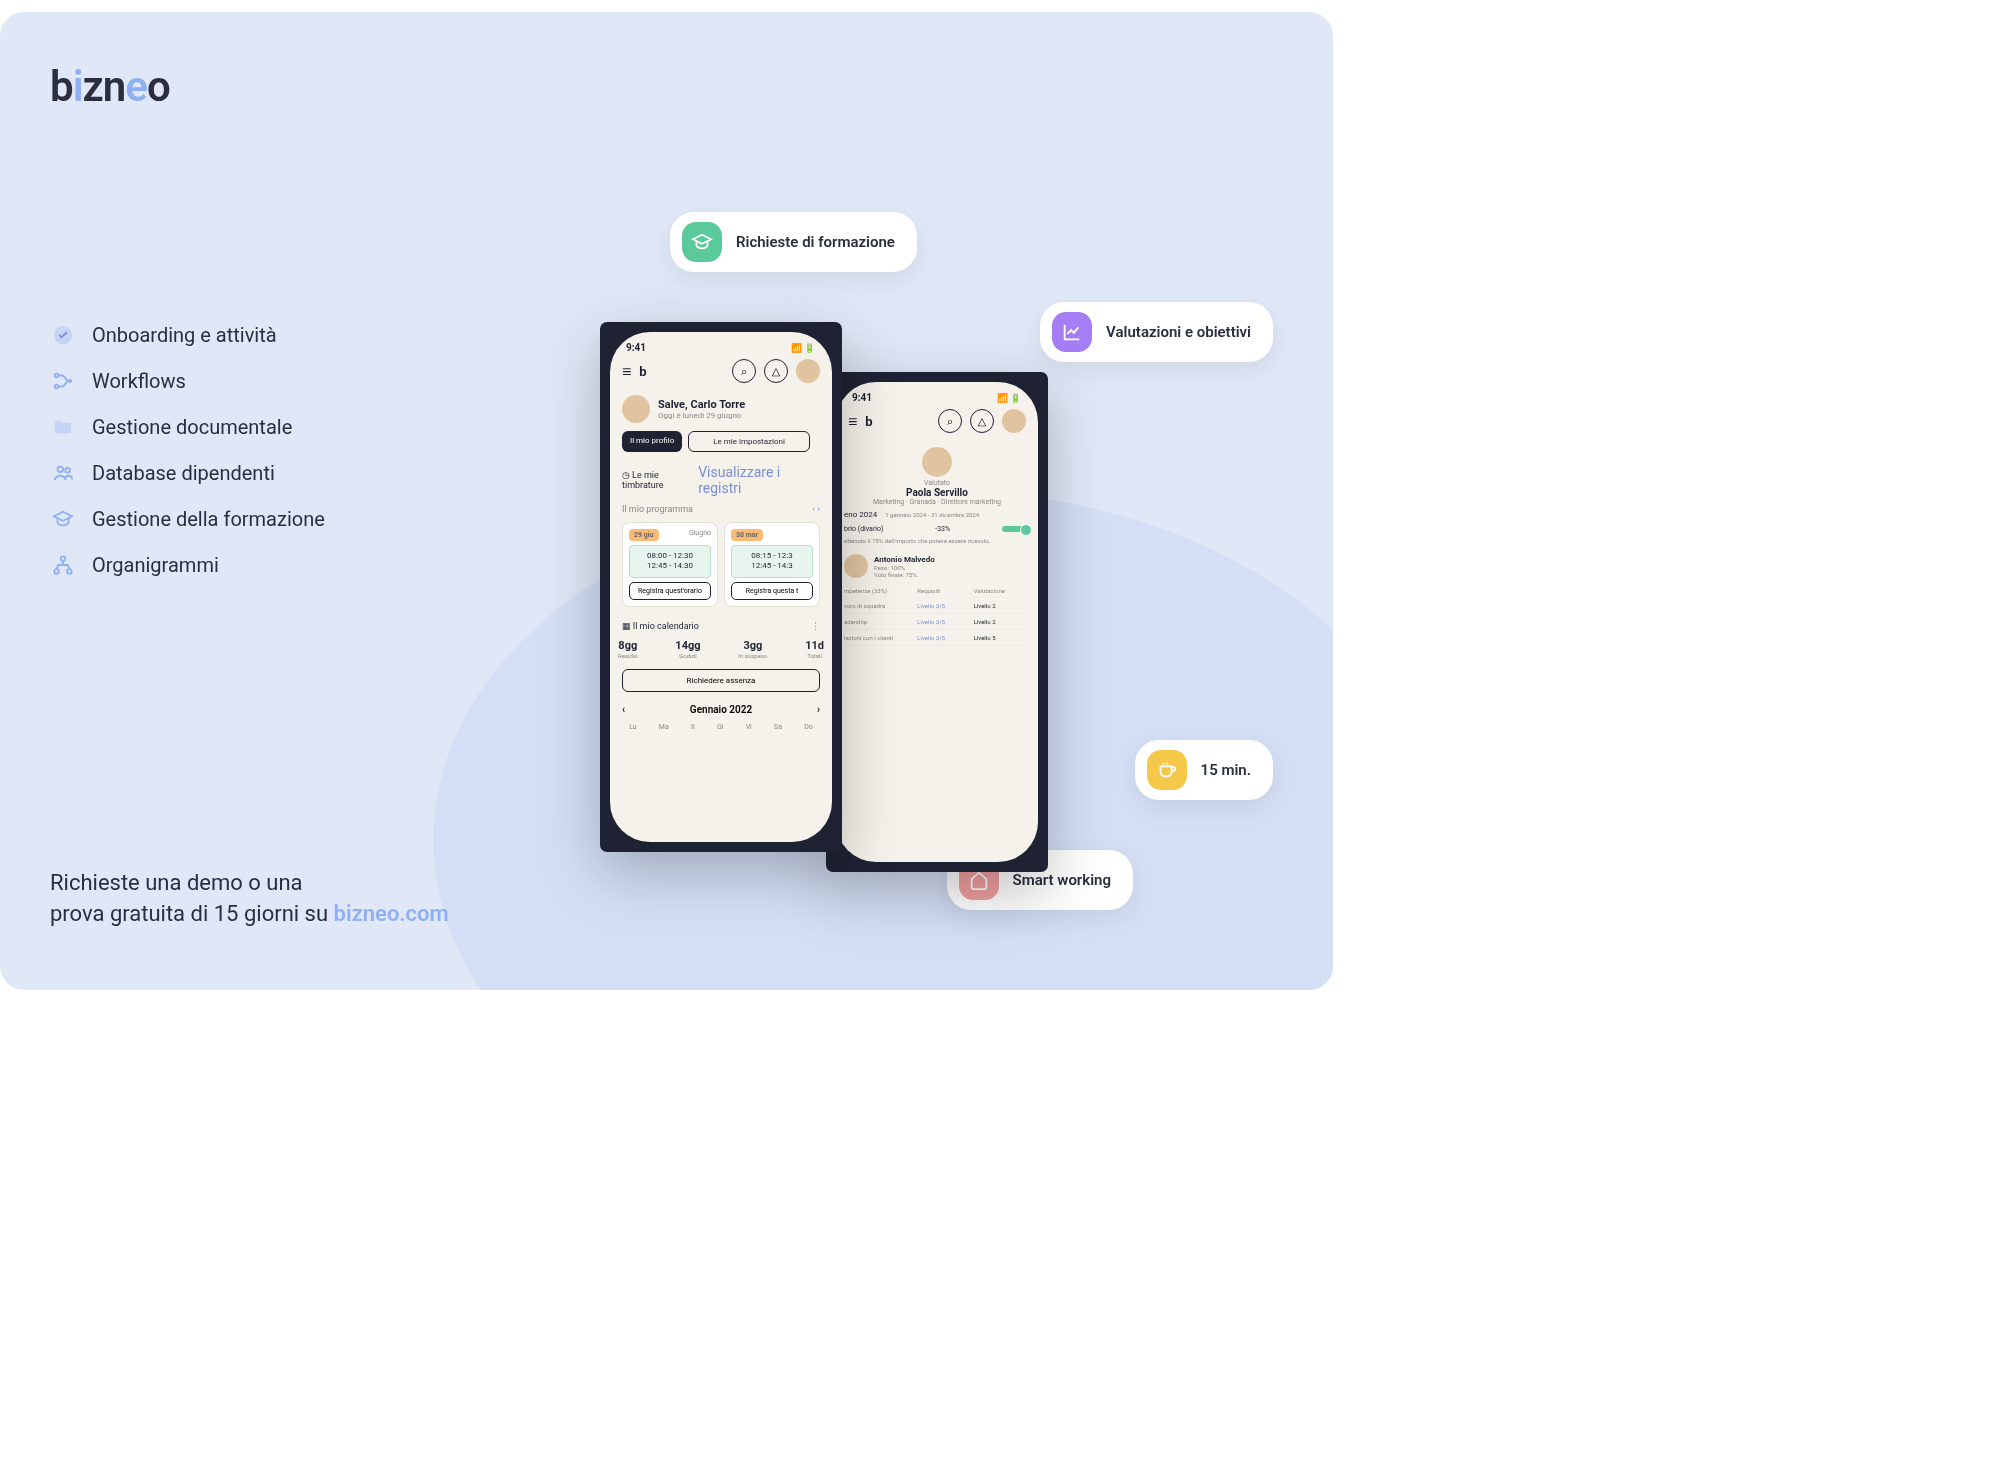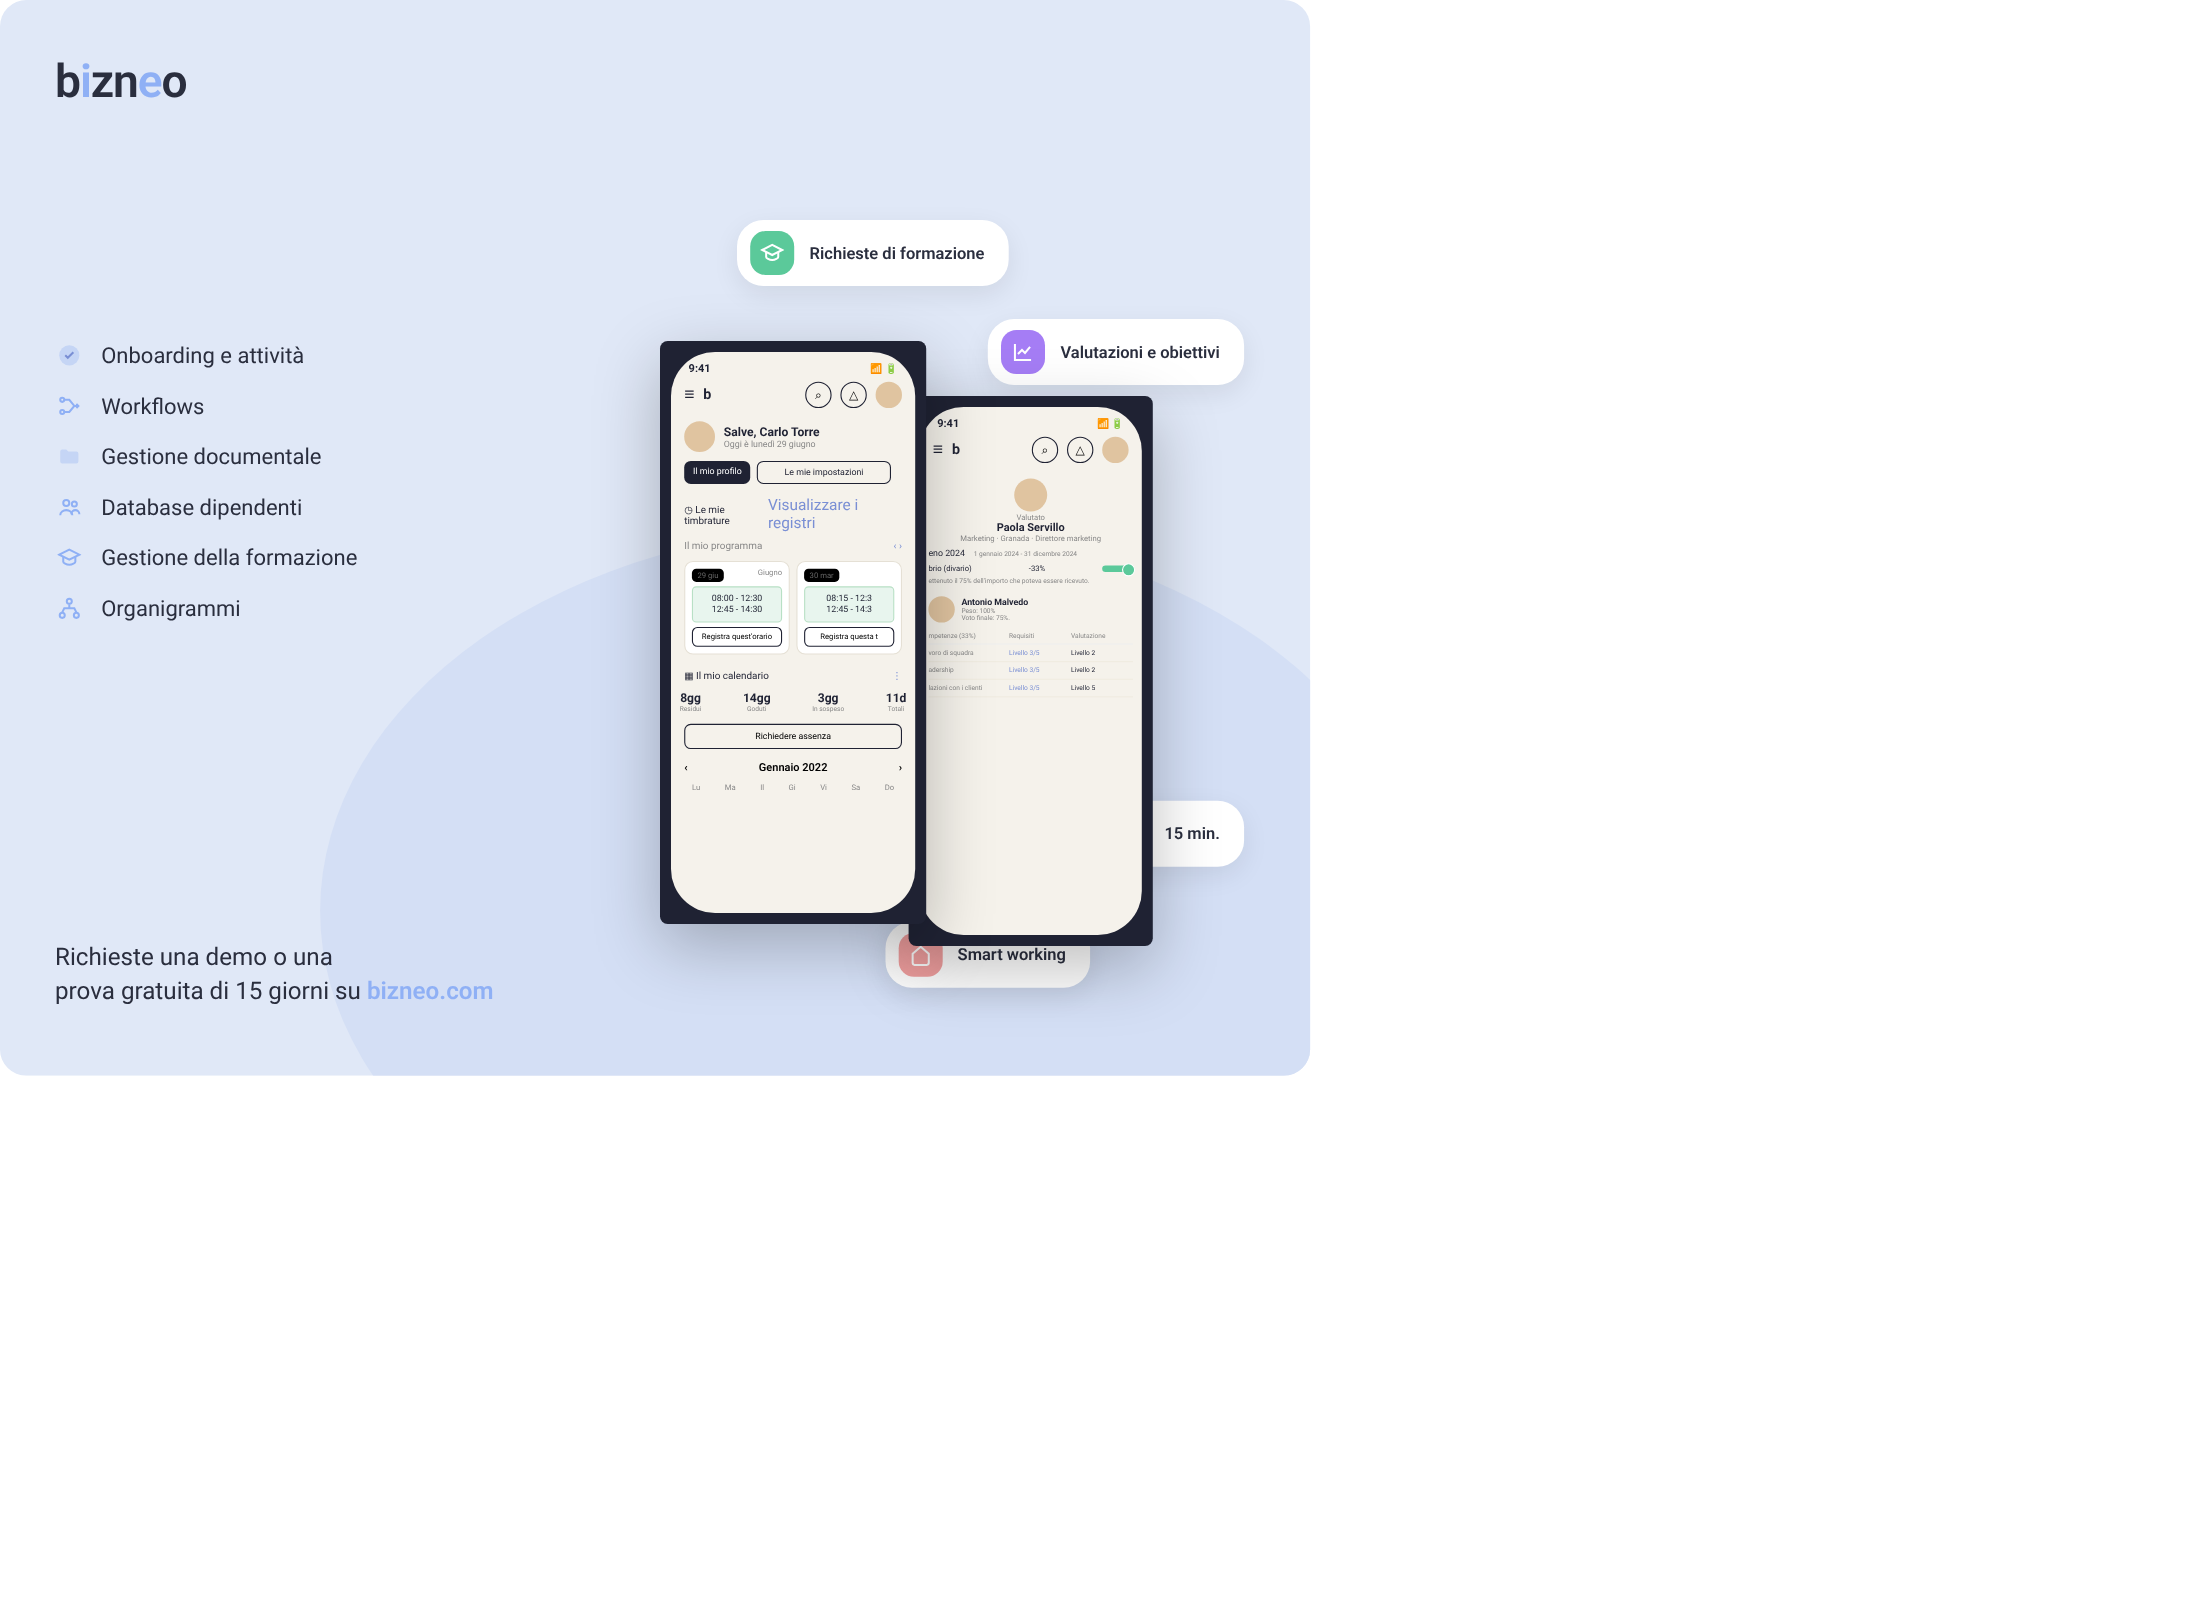--- a/index.html
+++ b/index.html
@@ -1,17 +1,17 @@
 <!DOCTYPE html>
 <html><head>
 <meta charset="utf-8">
 <style>
 * { margin: 0; padding: 0; box-sizing: border-box; }
 body { font-family: -apple-system, BlinkMacSystemFont, 'Segoe UI', Roboto, sans-serif; background: #fff; }
-.page { width: 1191px; height: 978px; background: #e0e8f7; border-radius: 24px; position: relative; overflow: hidden; }
+.page { width: 1333px; height: 978px; background: #e0e8f7; border-radius: 24px; position: relative; overflow: hidden; margin-top: 12px; }
 
 
 .logo { position: absolute; top: 50px; left: 50px; font-size: 42px; font-weight: 600; color: #2a2e3e; letter-spacing: -1px; }
 .logo .dot { color: #8fb0f5; }
 .logo .curl { color: #8fb0f5; position: relative; }
 
 
 .headline { position: absolute; top: 200px; left: 50px; font-size: 40px; font-weight: 700; color: #2a2e3e; letter-spacing: -1px; }
 
 
@@ -73,21 +73,21 @@
 .sec-head { display: flex; justify-content: space-between; align-items: center; padding: 8px 12px 4px; font-size: 9px; color: #1f2233; }
 .sec-head .link2 { color: #7a8fd4; font-size: 14px; }
 
 .prog-row { display: flex; justify-content: space-between; align-items: center; padding: 4px 12px; font-size: 9px; color: #888; }
 .prog-arrows { color: #7a8fd4; display: flex; gap: 4px; }
 
 
 .cards { display: flex; gap: 6px; padding: 4px 12px; }
 .card { flex: 1; background: #fff; border-radius: 8px; padding: 6px; border: 1px solid #e5e0d5; }
 .card-head { display: flex; justify-content: space-between; font-size: 7px; color: #888; margin-bottom: 4px; }
-.card-date { background: #000000; border-radius: 4px; padding: 2px 5px; color: #666; font-weight: 400; }
+.card-date { background: #fdba74; border-radius: 4px; padding: 2px 5px; color: #666; font-weight: 700; }
 .time-slot { background: #e8f5ee; border: 1px solid #b8e0c5; font-size: 8px; color: #1f2233; text-align: center; padding: 5px 2px; border-radius: 4px; margin-bottom: 4px; line-height: 1.3; }
 .reg-btn { border: 1px solid #1f2233; font-size: 7px; text-align: center; padding: 4px 2px; border-radius: 5px; white-space: nowrap; overflow: hidden; }
 
 
 .cal-head { display: flex; justify-content: space-between; align-items: center; padding: 10px 12px 4px; font-size: 9px; color: #1f2233; }
 .cal-stats { display: flex; justify-content: space-between; padding: 4px 8px 8px; }
 .cal-stat { text-align: center; }
 .cal-stat-n { font-size: 11px; font-weight: 700; color: #1f2233; }
 .cal-stat-l { font-size: 6px; color: #888; }
 .req-btn { margin: 2px 12px 8px; border: 1px solid #1f2233; border-radius: 6px; text-align: center; padding: 6px; font-size: 8px; }

